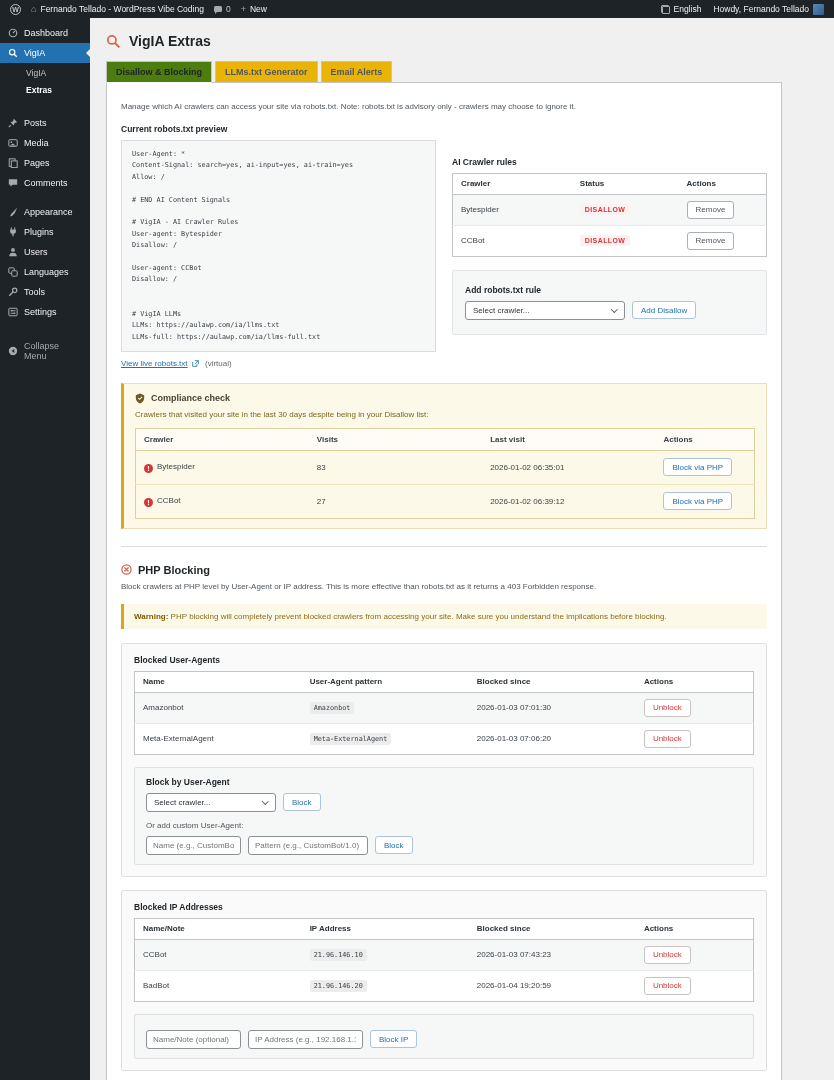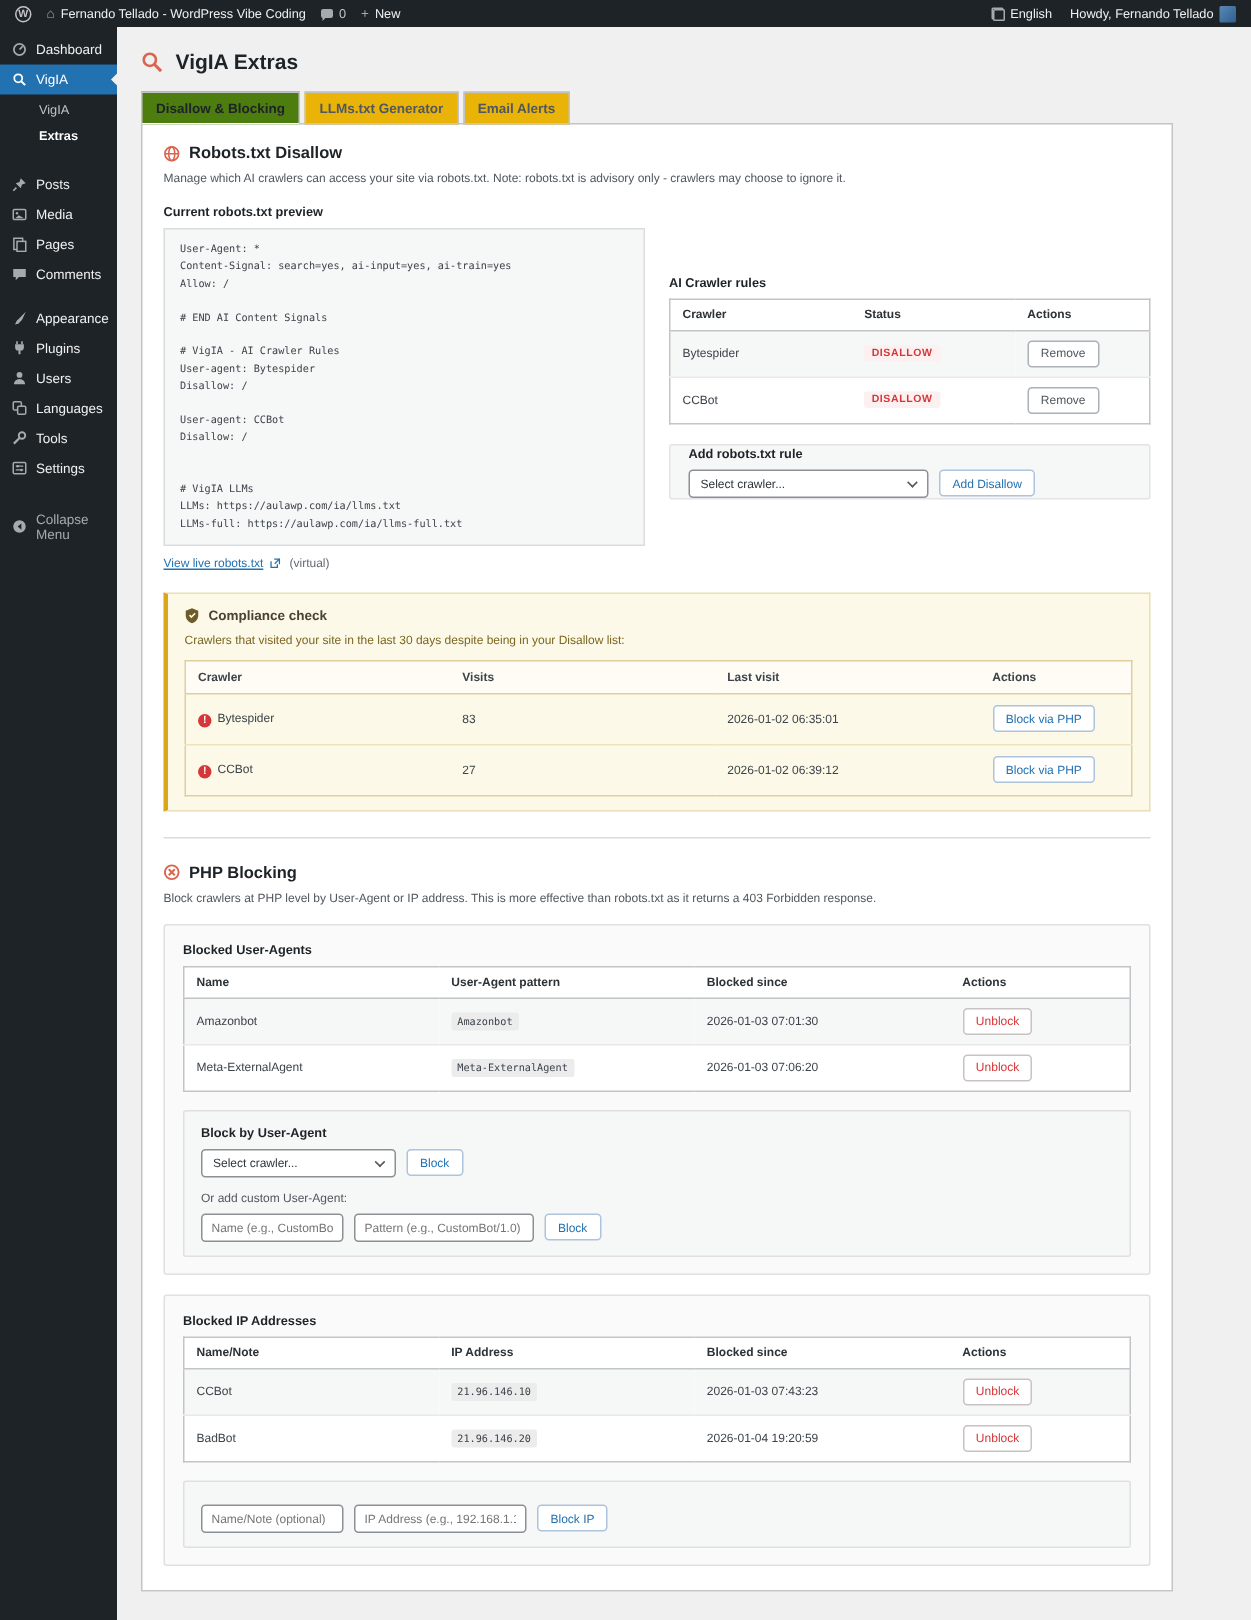--- a/index.html
+++ b/index.html
@@ -17,21 +17,21 @@
   .bubble::after{content:"";position:absolute;left:1px;bottom:-2px;border:2px solid transparent;border-top-color:#a7aaad;border-left-color:#a7aaad}
   .cnt{color:#c3c4c7}
   .trico{position:relative;width:9px;height:9px;display:inline-block}
   .trico::before,.trico::after{content:"";position:absolute;border:1px solid #a7aaad;width:6px;height:6px;border-radius:1px}
   .trico::before{left:0;top:0}
   .trico::after{right:0;bottom:0;background:#1d2327}
   .avatar{width:11px;height:11px;background:linear-gradient(135deg,#5b87b5,#2e5f8f);border-radius:1px;display:inline-block}
 
   
   .root{display:flex;height:1062px}
-  .sidebar{width:78px;background:#1d2327;flex-shrink:0;padding-top:5px;font-size:9px}
+  .sidebar{width:90px;background:#1d2327;flex-shrink:0;padding-top:5px;font-size:9px}
   .content{flex:1;background:#f0f0f1;overflow:hidden}
 
   
   .mi{display:flex;align-items:center;gap:6px;padding:5px 8px;color:#f0f0f1;position:relative;cursor:pointer}
   .mi svg{flex-shrink:0}
   .mi.active{background:#2271b1;color:#fff}
   .mi.active::after{content:"";position:absolute;right:0;top:50%;margin-top:-4px;border:4px solid transparent;border-right-color:#f0f0f1}
   .sub{padding:1px 0 6px 0}
   .smi{padding:3.5px 8px 3.5px 26px;color:#c3c4c7;font-size:8.5px;cursor:pointer}
   .smi.current{color:#fff;font-weight:bold}
@@ -63,21 +63,21 @@
   .tbl td{padding:6px 8px;color:#3c434a;border-bottom:1px solid #e8e8eb}
   .tbl tr:last-child td{border-bottom:none}
   .tbl tbody tr:nth-child(odd){background:#f6f7f7}
   .badge-red{display:inline-block;background:#fcf0f1;color:#d63638;font-weight:bold;font-size:7px;letter-spacing:.4px;padding:2px 5px;border-radius:2px}
   .chip{background:#ececed;border-radius:2px;font-family:"DejaVu Sans Mono",monospace;font-size:6.8px;padding:2px 4px;color:#3c434a}
 
   .btn{font-family:"Liberation Sans",sans-serif;font-size:8px;background:#fff;border:1px solid #aab0b8;color:#50575e;border-radius:3px;padding:3.5px 8px;cursor:pointer;white-space:nowrap}
   .btn.blue{border-color:#aec4dc;color:#2271b1}
   .btn.red{border-color:#c9c2c2;color:#d63638}
 
-  .graybox{background:#f6f7f7;border:1px solid #e2e4e7;border-radius:2px;padding:0 12px;margin-top:13px}
+  .graybox{background:#f6f7f7;border:1px solid #e2e4e7;border-radius:2px;padding:14px 12px;margin-top:13px}
   .formrow{display:flex;align-items:center;gap:7px;margin-top:6px}
   .select{background:#fff;border:1px solid #8c8f94;border-radius:3px;font-size:8px;color:#2c3338;padding:4px 7px;display:flex;align-items:center;justify-content:space-between;cursor:pointer}
   .select .chev{border:solid #50575e;border-width:0 1.2px 1.2px 0;padding:1.8px;transform:rotate(45deg);margin-left:8px;margin-top:-2px}
   input{background:#fff;border:1px solid #8c8f94;border-radius:3px;font-size:8px;color:#2c3338;padding:4px 6px;font-family:"Liberation Sans",sans-serif}
   .hint{font-size:8px;color:#50575e;margin-top:9px}
 
   .notice{background:#fcf9e8;border:1px solid #eadfb8;border-left:3px solid #dba617;padding:9px 11px;margin-top:15px}
   .notice .nhead{display:flex;align-items:center;gap:6px;font-size:9px;font-weight:bold;color:#4a4234}
   .notice .ndesc{font-size:8px;color:#7d6620;margin-top:6px}
   .ctable{border:1px solid #decf9e;margin-top:9px}
@@ -239,28 +239,20 @@
     </div>
 
     <div class="tabs">
       <div class="tab active">Disallow &amp; Blocking</div>
       <div class="tab">LLMs.txt Generator</div>
       <div class="tab">Email Alerts</div>
     </div>
 
     <div class="panel">
 
-      <div class="sechead">
-        <svg width="11" height="11" viewBox="0 0 12 12">
-            <circle cx="6" cy="6" r="5" fill="none" stroke="#d9654e" stroke-width="1.2"></circle>
-            <ellipse cx="6" cy="6" rx="2.2" ry="5" fill="none" stroke="#d9654e" stroke-width="1.1"></ellipse>
-            <line x1="1" y1="6" x2="11" y2="6" stroke="#d9654e" stroke-width="1.1"></line>
-          </svg>
-        <span>Robots.txt Disallow</span>
-      </div>
       <div class="secdesc">Manage which AI crawlers can access your site via robots.txt. Note: robots.txt is advisory only - crawlers may choose to ignore it.</div>
 
       <div class="twocol">
         <div class="col">
           <span class="lbl">Current robots.txt preview</span>
           <pre class="code">User-Agent: *
 Content-Signal: search=yes, ai-input=yes, ai-train=yes
 Allow: /
 
 # END AI Content Signals
@@ -375,20 +367,24 @@
       <div class="sechead">
         <svg width="11" height="11" viewBox="0 0 12 12">
             <circle cx="6" cy="6" r="5" fill="none" stroke="#d9654e" stroke-width="1.4"></circle>
             <line x1="3.8" y1="3.8" x2="8.2" y2="8.2" stroke="#d9654e" stroke-width="1.4"></line>
             <line x1="8.2" y1="3.8" x2="3.8" y2="8.2" stroke="#d9654e" stroke-width="1.4"></line>
           </svg>
         <span>PHP Blocking</span>
       </div>
       <div class="secdesc">Block crawlers at PHP level by User-Agent or IP address. This is more effective than robots.txt as it returns a 403 Forbidden response.</div>
 
+      <div class="warnbox">
+        <b>Warning:</b>
+        <span>PHP blocking will completely prevent blocked crawlers from accessing your site. Make sure you understand the implications before blocking.</span>
+      </div>
 
       <div class="bigbox">
         <span class="lbl">Blocked User-Agents</span>
         <table class="tbl">
           <colgroup>
               <col style="width:27%">
               <col style="width:27%">
               <col style="width:27%">
               <col style="width:19%">
             </colgroup>

